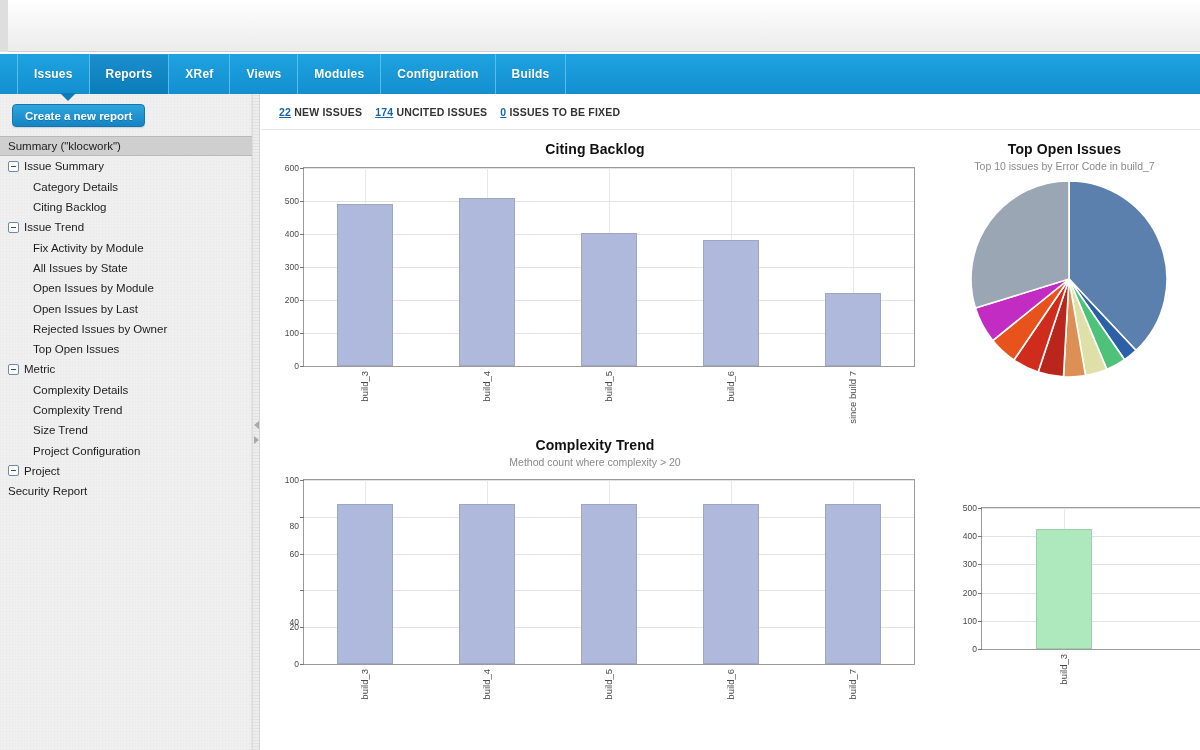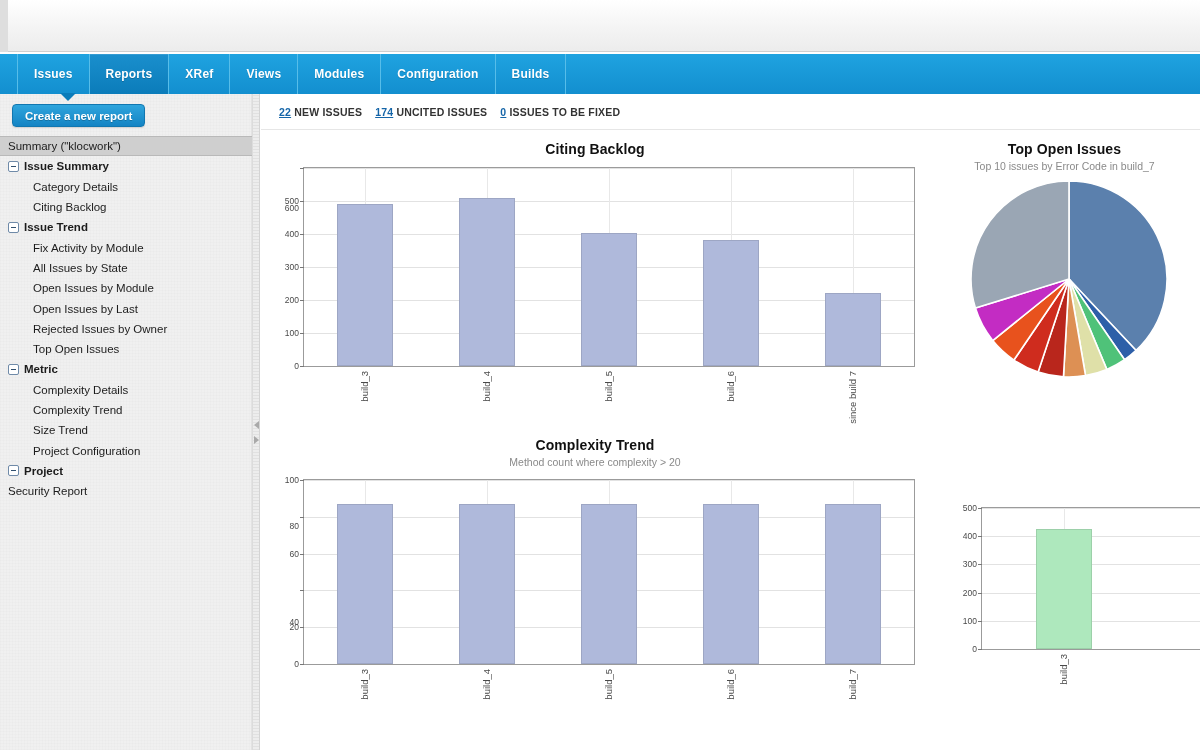--- a/index.html
+++ b/index.html
@@ -80,21 +80,21 @@
   .tree-row {
     display:flex; align-items:center;
     height:20.3px; font-size:11.5px; color:#1c1c1c;
     cursor:pointer; white-space:nowrap;
   }
   .tree-row.selected {
     background:#cfcfcf;
     border-top:1px solid #b9b9b9;
     border-bottom:1px solid #b9b9b9;
   }
-  .tree-row.group { font-weight:bold;text-align:right; }
+  .tree-row.group { font-weight:normal;text-align:right; }
   .expander {
     width:11px; height:11px; margin-right:5px;
     border:1px solid #6f8aa8; border-radius:2px;
     background:#fff;
     position:relative; flex:none;
   }
   .expander::before {
     content:''; position:absolute; left:2px; top:4px;
     width:5px; height:1px; background:#31506f;
   }
@@ -308,21 +308,21 @@
             <div class="tick" style="top: 99px;"></div>
             <div class="axis-y-lab" style="top: 99px;">300</div>
             <div class="gridline" style="top: 66px;"></div>
             <div class="tick" style="top: 66px;"></div>
             <div class="axis-y-lab" style="top: 66px;">400</div>
             <div class="gridline" style="top: 33px;"></div>
             <div class="tick" style="top: 33px;"></div>
             <div class="axis-y-lab" style="top: 33px;">500</div>
             <div class="gridline" style="top: 0px;"></div>
             <div class="tick" style="top: 0px;"></div>
-            <div class="axis-y-lab" style="top: 0px; margin-top: 40px;">600</div>
+            <div class="axis-y-lab" style="top: 0px;">600</div>
             <div class="vgrid" style="left: 61px;"></div>
             <div class="vgrid" style="left: 183px;"></div>
             <div class="vgrid" style="left: 305px;"></div>
             <div class="vgrid" style="left: 427px;"></div>
             <div class="vgrid" style="left: 549px;"></div>
             <div class="bar" style="left: 33px; top: 36.3px; width: 56px; height: 161.7px; background: rgb(175, 185, 219); border-color: rgba(0, 0, 0, 0.1);"></div>
             <div class="axis-x-lab" style="left: 55px;">build_3</div>
             <div class="bar" style="left: 155px; top: 29.7px; width: 56px; height: 168.3px; background: rgb(175, 185, 219); border-color: rgba(0, 0, 0, 0.1);"></div>
             <div class="axis-x-lab" style="left: 177px;">build_4</div>
             <div class="bar" style="left: 277px; top: 65.01px; width: 56px; height: 132.99px; background: rgb(175, 185, 219); border-color: rgba(0, 0, 0, 0.1);"></div>

